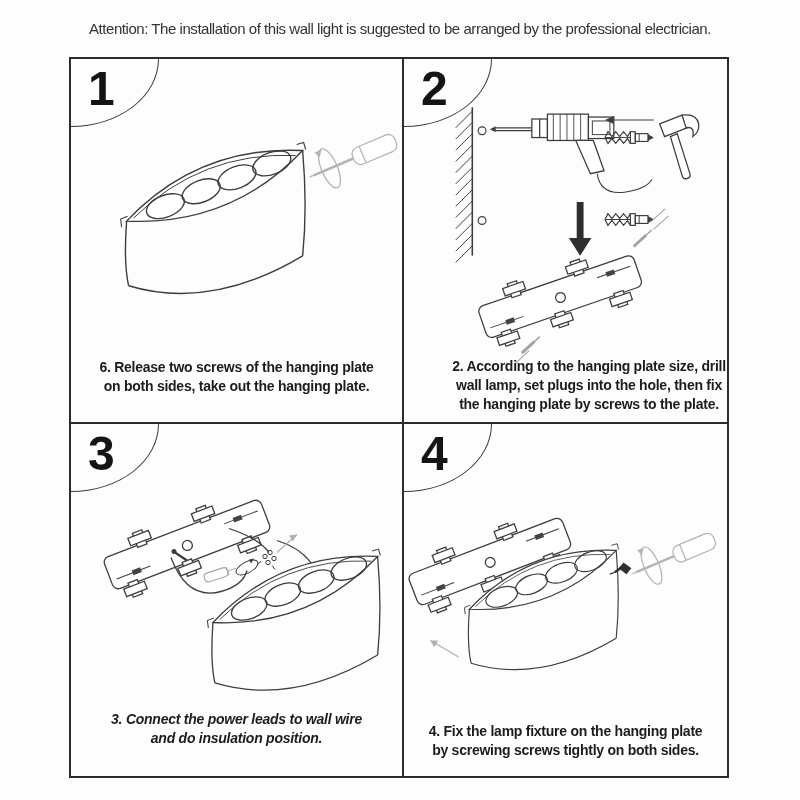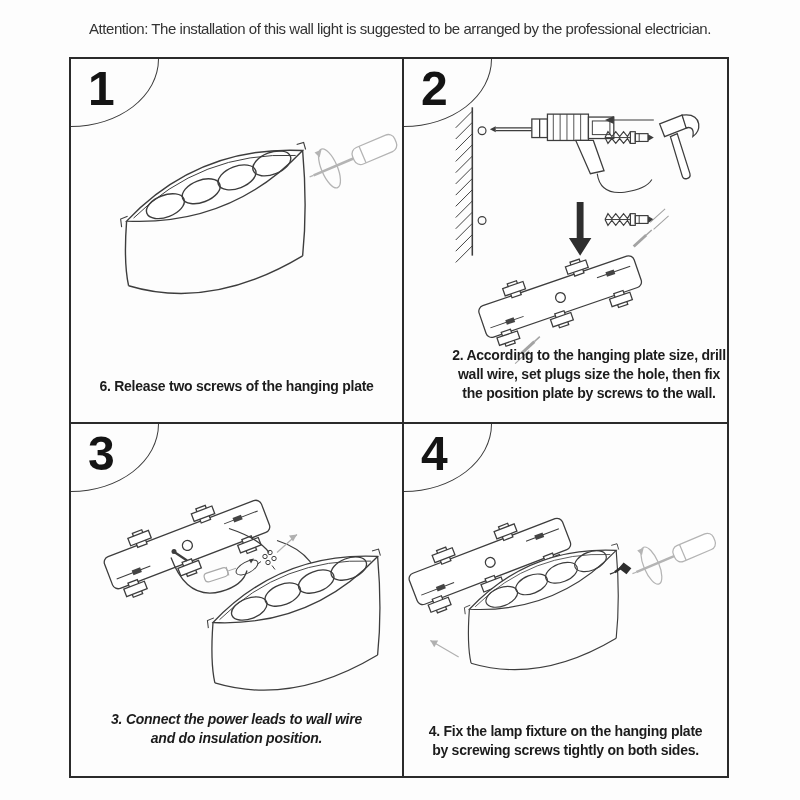--- a/index.html
+++ b/index.html
@@ -24,21 +24,21 @@
 
   .num { position:absolute; left:17px; top:6px; font-size:48px; line-height:1;
          font-weight:bold; color:#141414; }
 
   .art { position:absolute; inset:0; width:100%; height:100%; }
 
   .caption { position:absolute; left:0; right:0; text-align:center;
              font-size:14px; font-weight:bold; line-height:19px;
              letter-spacing:-0.25px; color:#1c1c1c; white-space:nowrap; }
   .p1 .caption { bottom:26px; }
-  .p2 .caption { bottom:19px;padding-left:47px; }
+  .p2 .caption { bottom:8px;padding-left:47px; }
   .p3 .caption { bottom:28px;font-style:italic; }
   .p4 .caption { bottom:16px;margin-top:40px; }
 
   svg { display:block; }
 </style>
 </head>
 <body>
 
 <div class="stage">
 
@@ -106,20 +106,21 @@
 
     <div class="panel p1">
       <div class="arc"></div>
       <div class="num">1</div>
       <svg class="art" viewBox="0 0 331 365">
         <use href="#lampDef" transform="translate(55,163)"></use>
         <use href="#driverDef" transform="translate(243,117)"></use>
       </svg>
       <div class="caption">
         <div>6. Release two screws of the hanging plate</div>
+        <div>on both sides, take out the hanging plate.</div>
       </div>
     </div>
 
     <div class="panel p2">
       <div class="arc"></div>
       <div class="num">2</div>
       <svg class="art" viewBox="0 0 331 365">
         <g stroke="#3d3d3d" fill="none">
           <line x1="70" y1="46" x2="70" y2="198" stroke-width="1.6"></line>
           <path stroke-width="1" d="M70,50 L53,67 M70,61.5 L53,78.5 M70,73 L53,90 M70,84.5 L53,101.5
@@ -158,22 +159,22 @@
           <path d="M88,-24 L104,-31" stroke-width="3"></path>
           <path d="M104,-31 l7,-3" stroke-width="1.5"></path>
           <path d="M112,-42 L131,-50 M113,-34 L132,-42" stroke-width="1.1"></path>
           <path d="M-56,42 L-40,35" stroke-width="3"></path>
           <path d="M-40,35 l7,-3" stroke-width="1.5"></path>
           <path d="M-66,50 L-48,42" stroke-width="1.1"></path>
         </g>
       </svg>
       <div class="caption">
         <div>2. According to the hanging plate size, drill</div>
-        <div>wall wire, set plugs size the hole, then fix</div>
-        <div>the position plate by screws to the wall.</div>
+        <div>wall lamp, set plugs into the hole, then fix</div>
+        <div>the hanging plate by screws to the plate.</div>
       </div>
     </div>
 
     <div class="panel p3">
       <div class="arc"></div>
       <div class="num">3</div>
       <svg class="art" viewBox="0 0 331 351">
         <use href="#plateDef" transform="translate(116,120) rotate(-21)"></use>
         <g fill="none" stroke="#3d3d3d" stroke-width="1.3">
           <path d="M100,133 Q116,176 150,167 Q172,161 176,146"></path>

